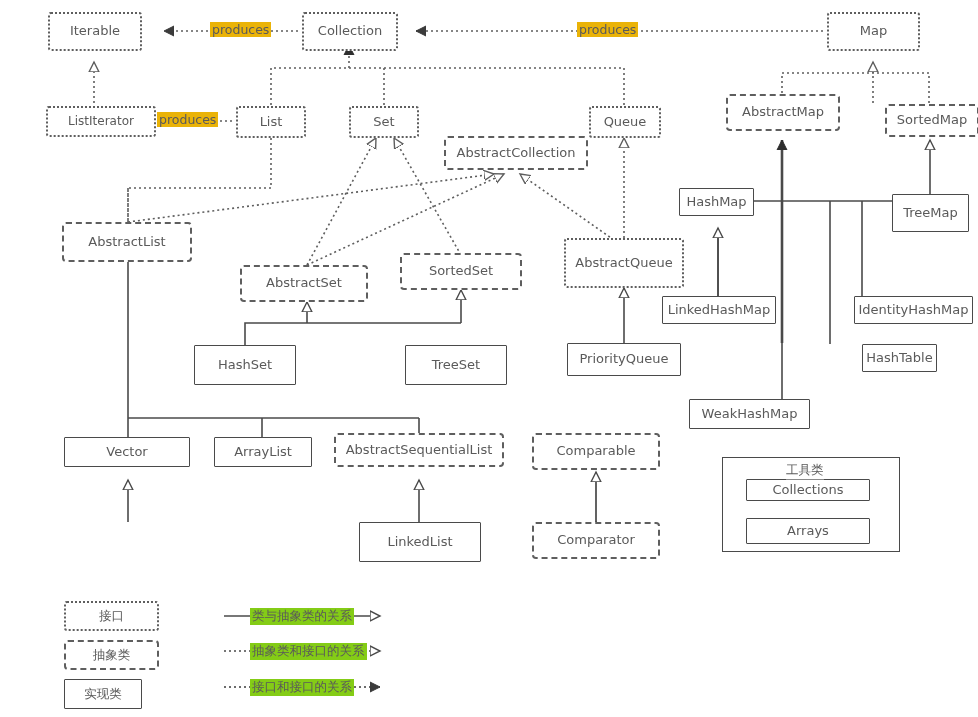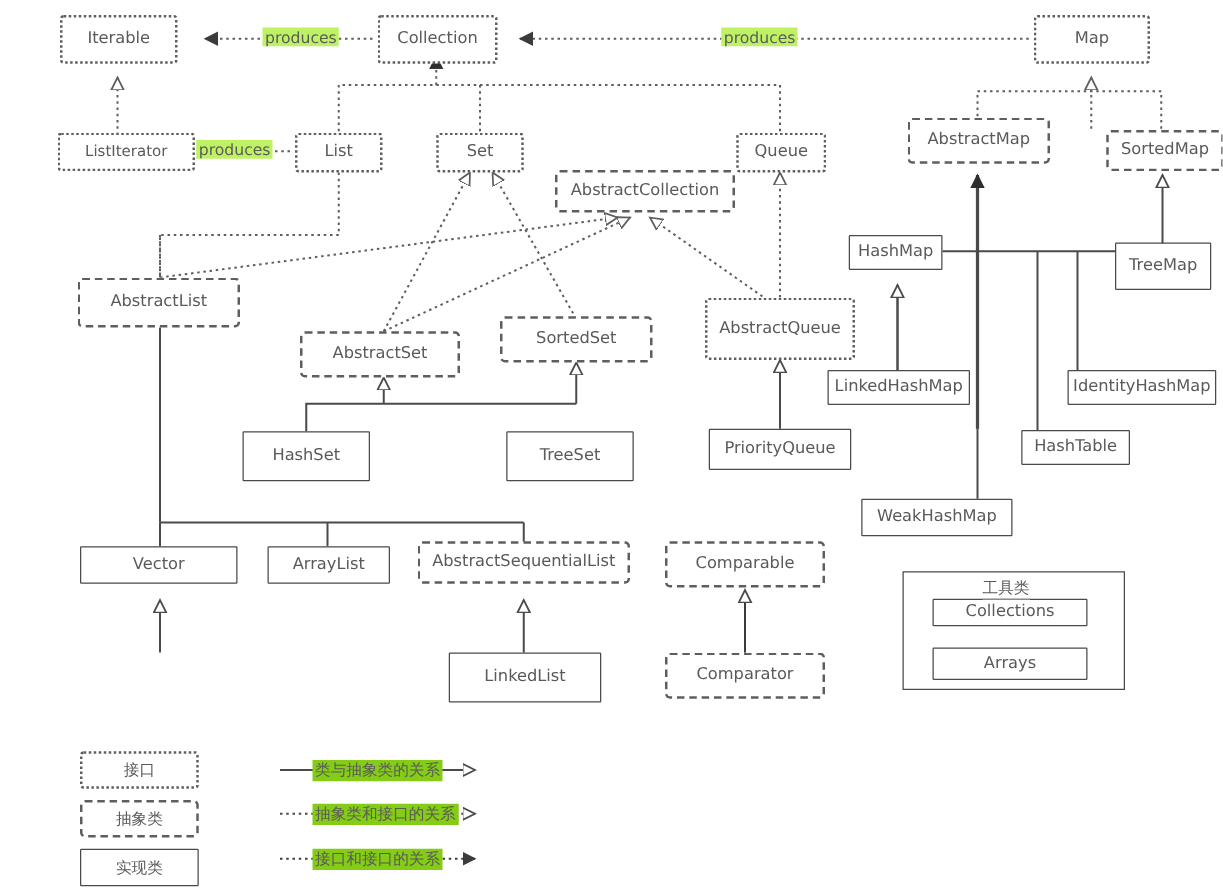--- a/index.html
+++ b/index.html
@@ -24,21 +24,21 @@
     z-index:3;
   }
   
   .iface{ border:2px dotted #5e5e5e; border-radius:3px; }
   
   .abs{ border:2px dashed #5e5e5e; border-radius:4px; }
   
   .impl{ border:1.6px solid #4a4a4a; border-radius:1px; }
 
   .label{
-    position:absolute;background:#bef264;padding:0 2px;
+    position:absolute;background:#eab308;padding:0 2px;
     font-size:12.5px;color:#5a5a5a;z-index:4;white-space:nowrap;
   }
 
   
   .legend-box{position:absolute;display:flex;align-items:center;justify-content:center;
     box-sizing:border-box;font-size:12.5px;color:#5a5a5a;background:#fff;z-index:3;}
 
   .legend-text{position:absolute;font-size:12.5px;color:#5a5a5a;background:#84cc16;
     padding:0 2px;z-index:4;white-space:nowrap;}
 
@@ -181,21 +181,21 @@
   <div class="node iface" style="left:540px; top:238px; width:120px; height:50px;">AbstractQueue</div>
 
   <div class="node impl" style="left:655px; top:188px; width:75px;  height:28px;">HashMap</div>
 
   <div class="node impl" style="left:868px; top:194px; width:77px;  height:38px;">TreeMap</div>
 
   <div class="node impl" style="left:638px; top:296px; width:114px; height:28px;">LinkedHashMap</div>
 
   <div class="node impl" style="left:830px; top:296px; width:119px; height:28px;">IdentityHashMap</div>
 
-  <div class="node impl" style="left:793px; top:344px; width:87px;  height:28px;text-align:right;">HashTable</div>
+  <div class="node impl" style="left:838px; top:344px; width:75px;  height:28px;text-align:right;">HashTable</div>
 
   <div class="node impl" style="left:665px; top:399px; width:121px; height:30px;">WeakHashMap</div>
 
   <div class="node impl" style="left:170px; top:345px; width:102px; height:40px;">HashSet</div>
 
   <div class="node impl" style="left:381px; top:345px; width:102px; height:40px;">TreeSet</div>
 
   <div class="node impl" style="left:543px; top:343px; width:114px; height:33px;">PriorityQueue</div>
 
   <div class="node impl" style="left:40px;  top:437px; width:126px; height:30px;">Vector</div>
@@ -222,21 +222,21 @@
   <div class="util-title" style="left:762px; top:462px;">工具类</div>
 
   <div class="node impl" style="left:722px; top:479px; width:124px; height:22px;">Collections</div>
 
   <div class="node impl" style="left:722px; top:518px; width:124px; height:26px;">Arrays</div>
 
   <div class="legend-box iface" style="left:40px; top:601px; width:95px; height:30px;">接口</div>
 
   <div class="legend-box abs" style="left:40px; top:640px; width:95px; height:30px;font-family:Liberation Mono, monospace;">抽象类</div>
 
-  <div class="legend-box impl" style="left:40px; top:679px; width:95px; height:30px;">实现类</div>
+  <div class="legend-box impl" style="left:40px; top:679px; width:78px; height:30px;">实现类</div>
 
   <div class="legend-text" style="left:226px; top:608px;">类与抽象类的关系</div>
 
   <div class="legend-text" style="left:226px; top:643px;">抽象类和接口的关系</div>
 
   <div class="legend-text" style="left:226px; top:679px;">接口和接口的关系</div>
 
 </div>
 
 </body></html>

